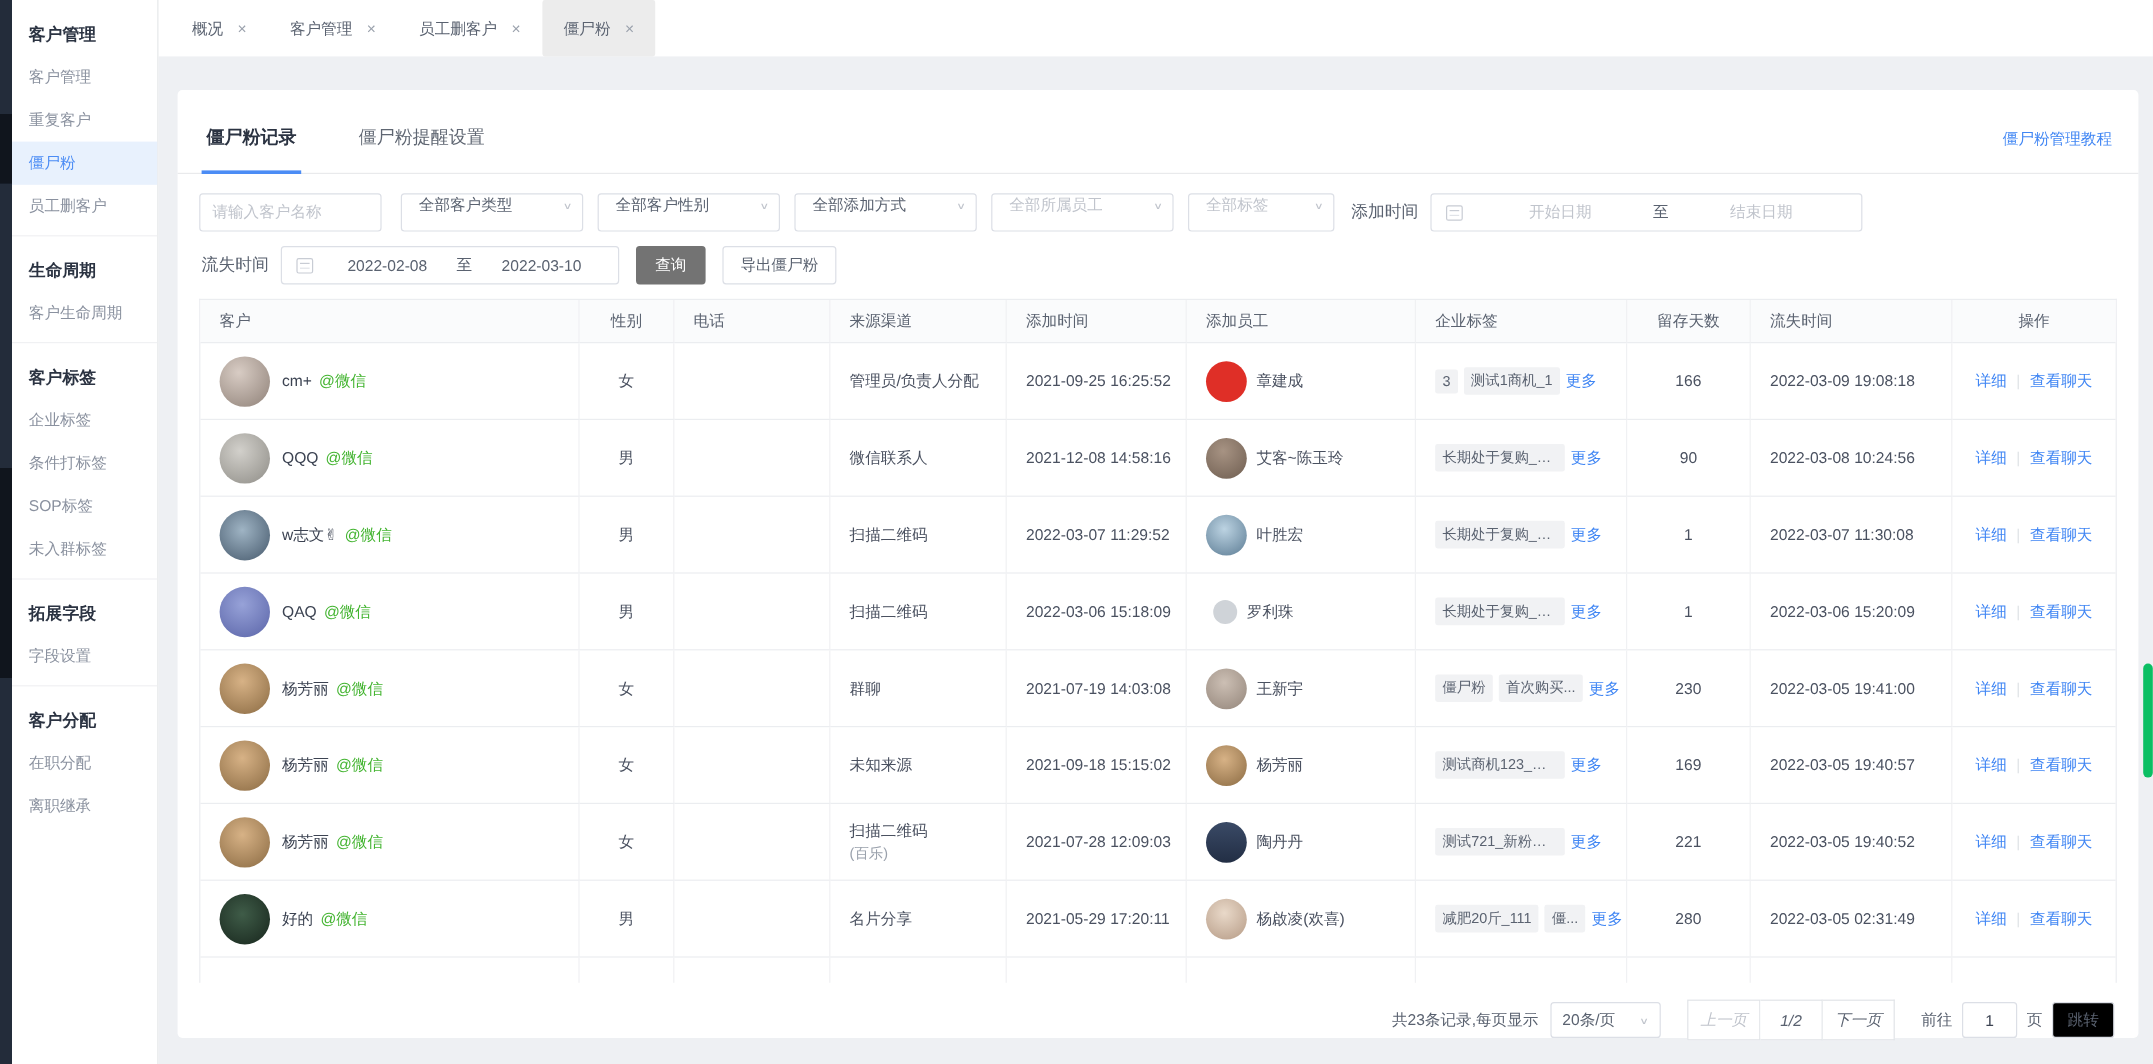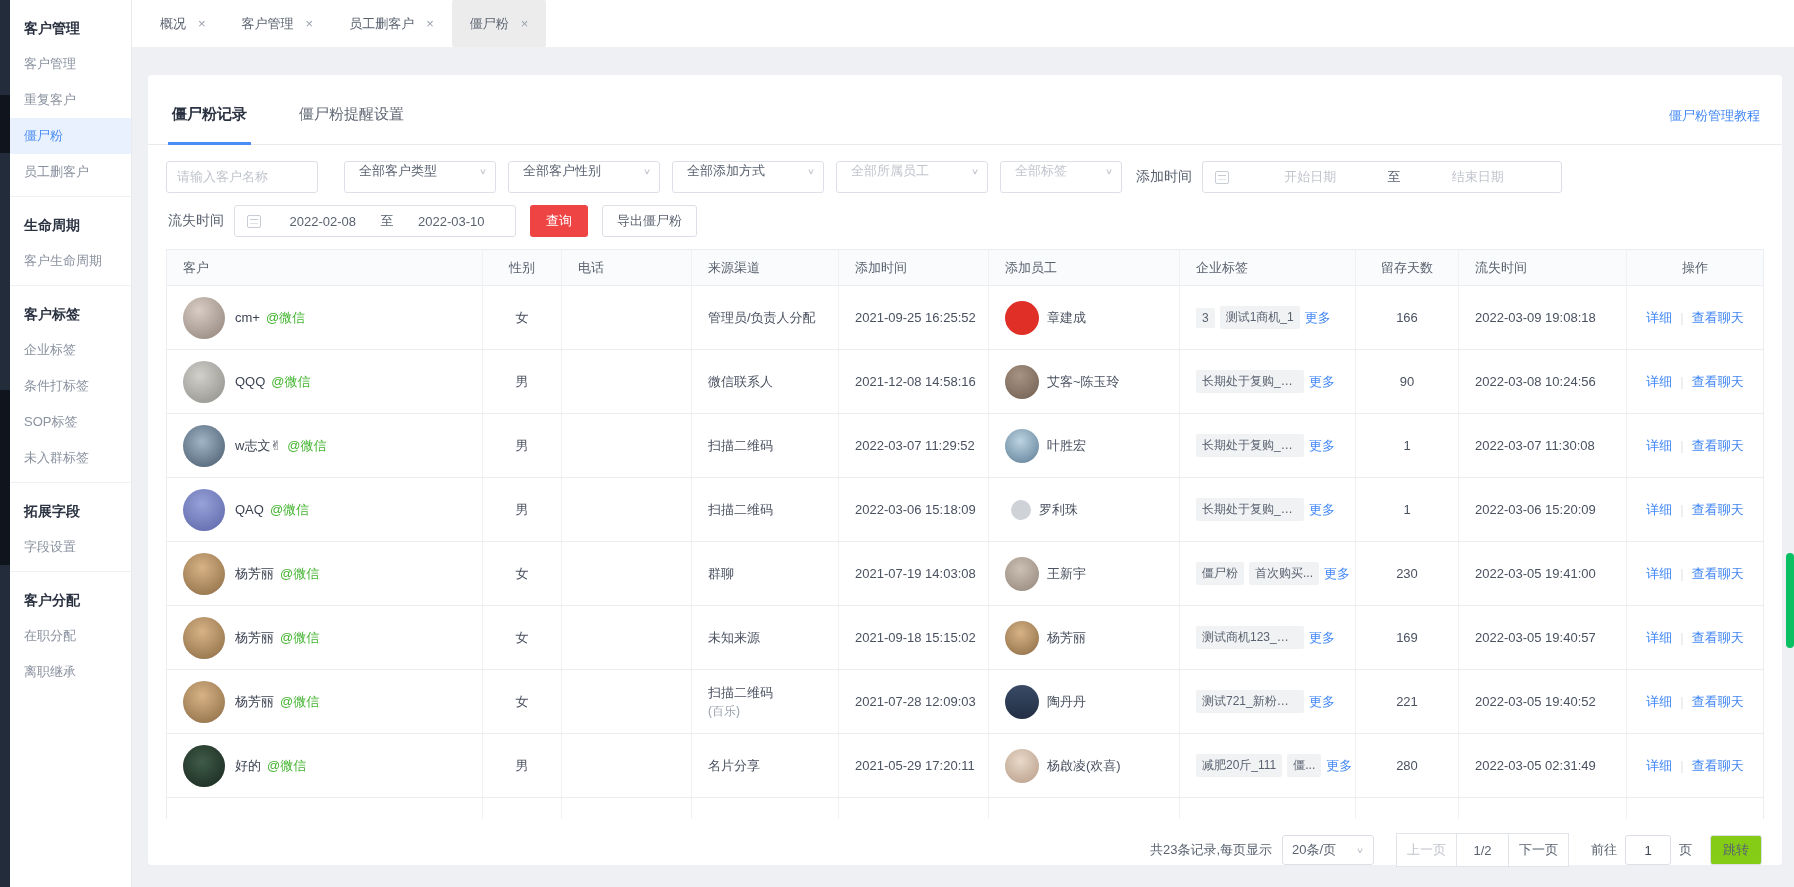--- a/index.html
+++ b/index.html
@@ -31,35 +31,35 @@
   .card-tabs { position:relative; height:70px; border-bottom:1px solid #e9eaec; padding:0 20px; display:flex; align-items:flex-end; }
   .ctab { font-size:15px; color:#5f6672; padding:0 4px 20px 4px; margin-right:44px; cursor:pointer; position:relative; }
   .ctab.active { color:#2b3342; font-weight:bold; }
   .ctab.active:after { content:""; position:absolute; left:0; right:0; bottom:-1px; height:3px; background:#4b8cf5; }
   .help-link { position:absolute; right:22px; top:32px; font-size:13px; color:#4086f4; cursor:pointer; }
 
   
   .filters { padding:16px 18px 0 18px; }
   .frow { display:flex; align-items:center; margin-bottom:12px; }
   .fin { height:32px; border:1px solid #dcdfe6; border-radius:3px; background:#fff; font-size:13px; display:flex; align-items:center; }
-  .name-input { width:152px; padding:0 10px; color:#c0c4cc; margin-right:26px; }
+  .name-input { width:152px; padding:0 10px; color:#c0c4cc; margin-right:16px; }
   .fsel { width:152px; padding:0 8px 12px 14px; color:#5a6270; margin-right:12px; justify-content:space-between; cursor:pointer; }
   .fsel.dim { color:#c0c4cc; }
   .fsel .chev { color:#c0c4cc; font-size:11px; transform:scaleY(.7); }
   .flabel { font-size:14px; color:#5a6270; margin:0 10px 0 2px; white-space:nowrap; }
   .drange { display:flex; align-items:center; padding:0 12px; color:#c0c4cc; }
   .drange.w360 { width:360px; }
   .drange.w282 { width:282px; }
   .cal { width:14px; height:13px; border:1px solid #c8ccd4; border-radius:2px; position:relative; margin-right:10px; flex:none; }
   .cal:before { content:""; position:absolute; left:2px; right:2px; top:3px; border-top:1px solid #c8ccd4; }
   .cal:after { content:""; position:absolute; left:2px; right:2px; top:7px; border-top:1px solid #e0e3e8; }
   .dval { flex:1; text-align:center; color:#5a6270; font-size:13px; }
   .dph { flex:1; text-align:center; color:#c0c4cc; font-size:13px; }
   .dto { color:#5a6270; font-size:13px; padding:0 6px; }
-  .btn-primary { height:32px; padding:0 16px; background:#ef4444; color:#fff; font-size:13px; border:none; border-radius:3px; margin-left:14px; cursor:pointer; }
+  .btn-primary { height:32px; padding:0 16px; background:#737373; color:#fff; font-size:13px; border:none; border-radius:3px; margin-left:14px; cursor:pointer; }
   .btn-plain { height:32px; padding:0 14px; background:#fff; color:#5a6270; font-size:13px; border:1px solid #dcdfe6; border-radius:3px; margin-left:14px; cursor:pointer; }
 
   
   .table { margin:6px 18px 0 18px; border:1px solid #ebedf0; border-bottom:none; }
   .trow { display:flex; align-items:stretch; }
   .th { background:#fafbfc; }
   .cell { border-right:1px solid #f0f1f3; border-bottom:1px solid #ebedf0; display:flex; align-items:center; font-size:13px; color:#4a5160; padding:0 0 0 16px; overflow:hidden; }
   .cell:last-child { border-right:none; }
   .th .cell { height:36px; color:#5a6270; }
   .tr .cell { height:64px; }
@@ -78,26 +78,26 @@
   .more { color:#4086f4; font-size:13px; cursor:pointer; white-space:nowrap; }
   .op-link { color:#4086f4; font-size:13px; cursor:pointer; white-space:nowrap; }
   .op-sep { color:#e1e4e8; margin:0 8px; }
 
   
   .pager { display:flex; align-items:center; justify-content:flex-end; padding:14px 20px 0 0; font-size:13px; color:#5a6270; }
   .pager .txt { margin-right:10px; }
   .psel { width:92px; height:30px; border:1px solid #dcdfe6; border-radius:3px; display:flex; align-items:center; justify-content:center; gap:20px; color:#5a6270; cursor:pointer; margin-right:22px; }
   .psel .chev { color:#c0c4cc; font-size:11px; transform:scaleY(.7); }
   .pbtn-group { display:flex; margin-right:22px; }
-  .pbtn { height:29px; min-width:52px; padding:16px 10px; border:1px solid #e1e4e8; background:#fff; display:flex; align-items:center; justify-content:center; cursor:pointer; color:#5a6270; }
+  .pbtn { height:29px; min-width:52px; padding:16px 10px; border:1px solid #e1e4e8; background:#fff; display:flex; align-items:center; justify-content:center; cursor:pointer; color:#5a6270;font-style:italic; }
   .pbtn.disabled { color:#c0c4cc; cursor:default; }
   .pbtn + .pbtn { border-left:none; }
   .goto-label { margin:0 8px; }
   .goto-input { width:46px; height:30px; border:1px solid #dcdfe6; border-radius:3px; text-align:center; font-size:13px; color:#3c4352; }
-  .jump { height:30px; padding:0 12px; border:1px solid #dcdfe6; border-radius:3px; background:#84cc16; color:#5a6270; margin-left:10px; cursor:pointer; font-size:13px; }
+  .jump { height:30px; padding:0 12px; border:1px solid #dcdfe6; border-radius:3px; background:#000000; color:#5a6270; cursor:pointer; font-size:13px; }
 
   .green-scroll { position:absolute; right:0; top:553px; width:8px; height:95px; background:#0bbf63; border-radius:4px; z-index:40; }
 </style>
 </head>
 <body>
 
 <div class="rail">
   <div class="thumb" style="top:95px;height:58px;"></div>
   <div class="thumb" style="top:390px;height:175px;"></div>
 </div>

